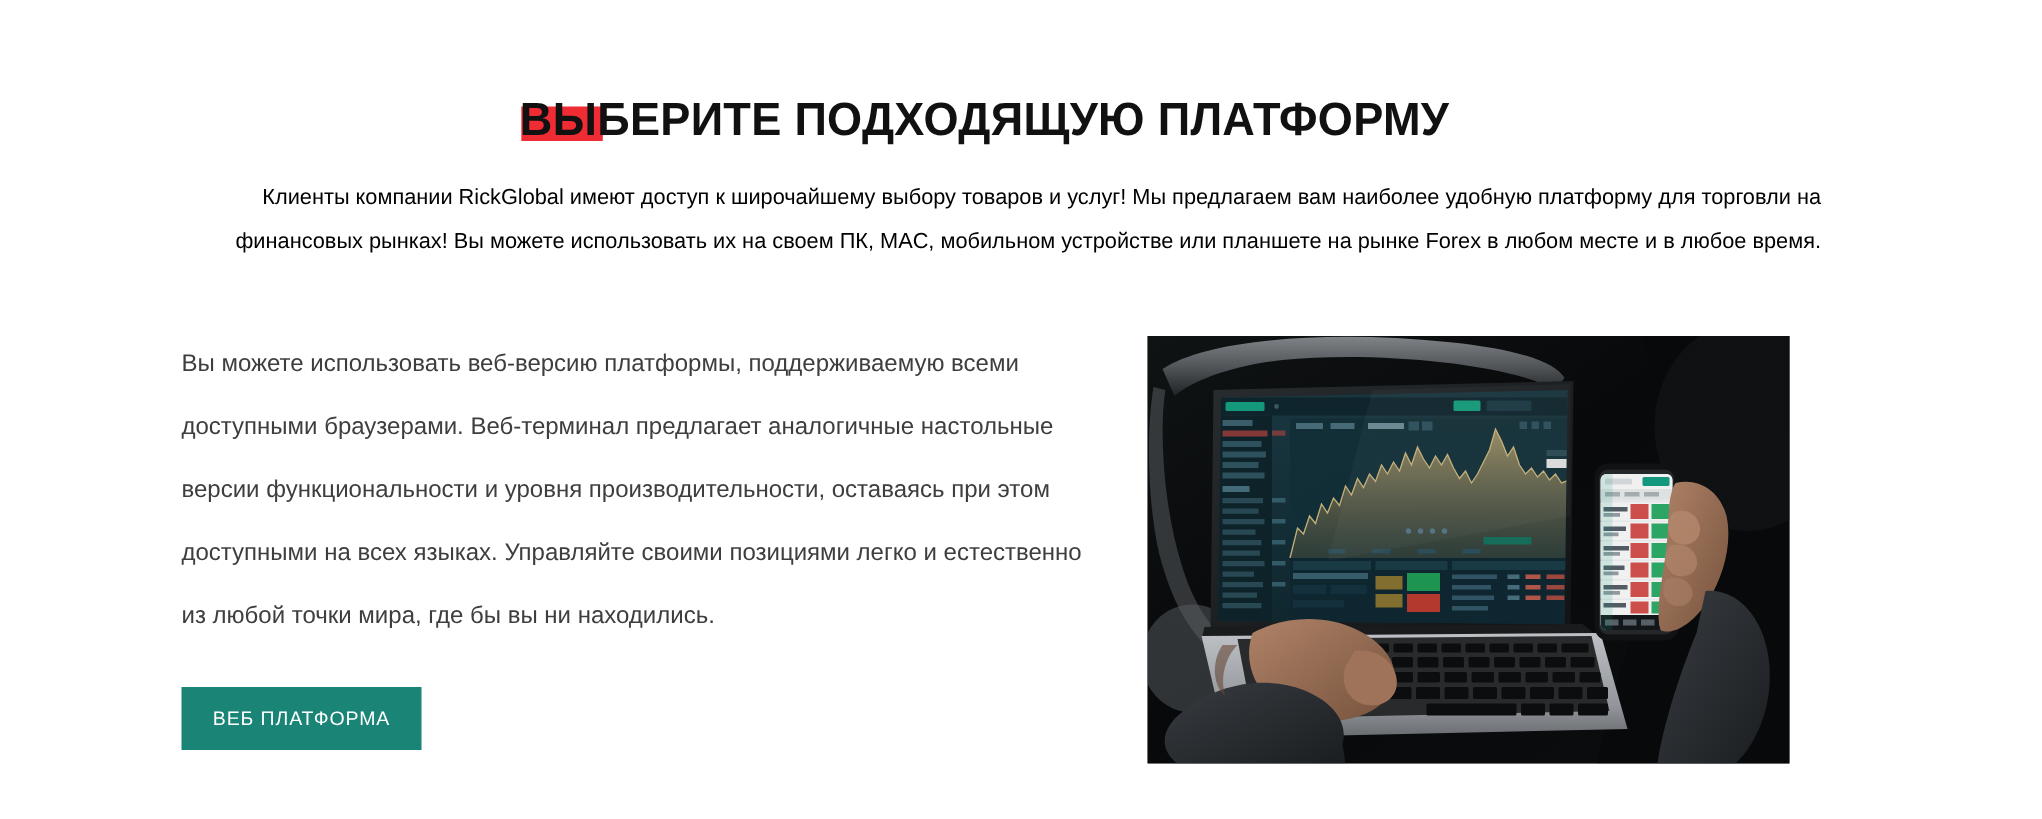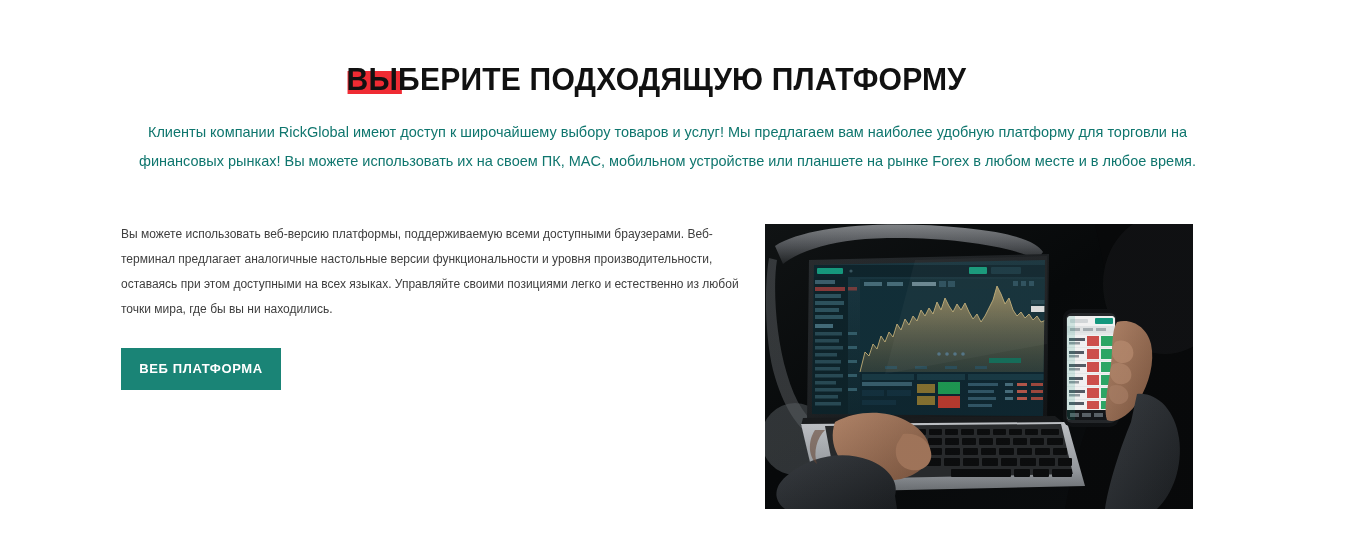--- a/index.html
+++ b/index.html
@@ -56,60 +56,60 @@
     position: relative;
     z-index: 1;
   }
 
   
   .intro {
     position: absolute;
     left: 121px;
     top: 103px;
     width: 1093px;
-    text-align: center;
+    text-align: right;
     font-size: 14.5px;
     line-height: 29px;
-    color: #0f766e;
+    color: #000000;
   }
 
   
   .columns {
     position: absolute;
     left: 0;
     top: 210px;
     width: 1361px;
     height: 320px;
   }
 
   .col-left {
     position: absolute;
     left: 121px;
     top: 0;
     width: 620px;
   }
   .body-copy {
-    font-size: 12px;
-    line-height: 25px;
+    font-size: 16px;
+    line-height: 42px;
     color: #3e3e3e;
     margin: 0;
     padding-top: 12px;
   }
 
   .cta-button {
     display: inline-block;
     margin-top: 26px;
     width: 160px;
     height: 42px;
     line-height: 42px;
     text-align: center;
     background: #1a8476;
     color: #ffffff;
     font-size: 13px;
-    font-weight: bold;
+    font-weight: normal;
     letter-spacing: 0.6px;
     border: none;
     cursor: pointer;
     font-family: "Liberation Sans", "DejaVu Sans", sans-serif;
     padding: 0;
   }
 
   
   .photo {
     position: absolute;

